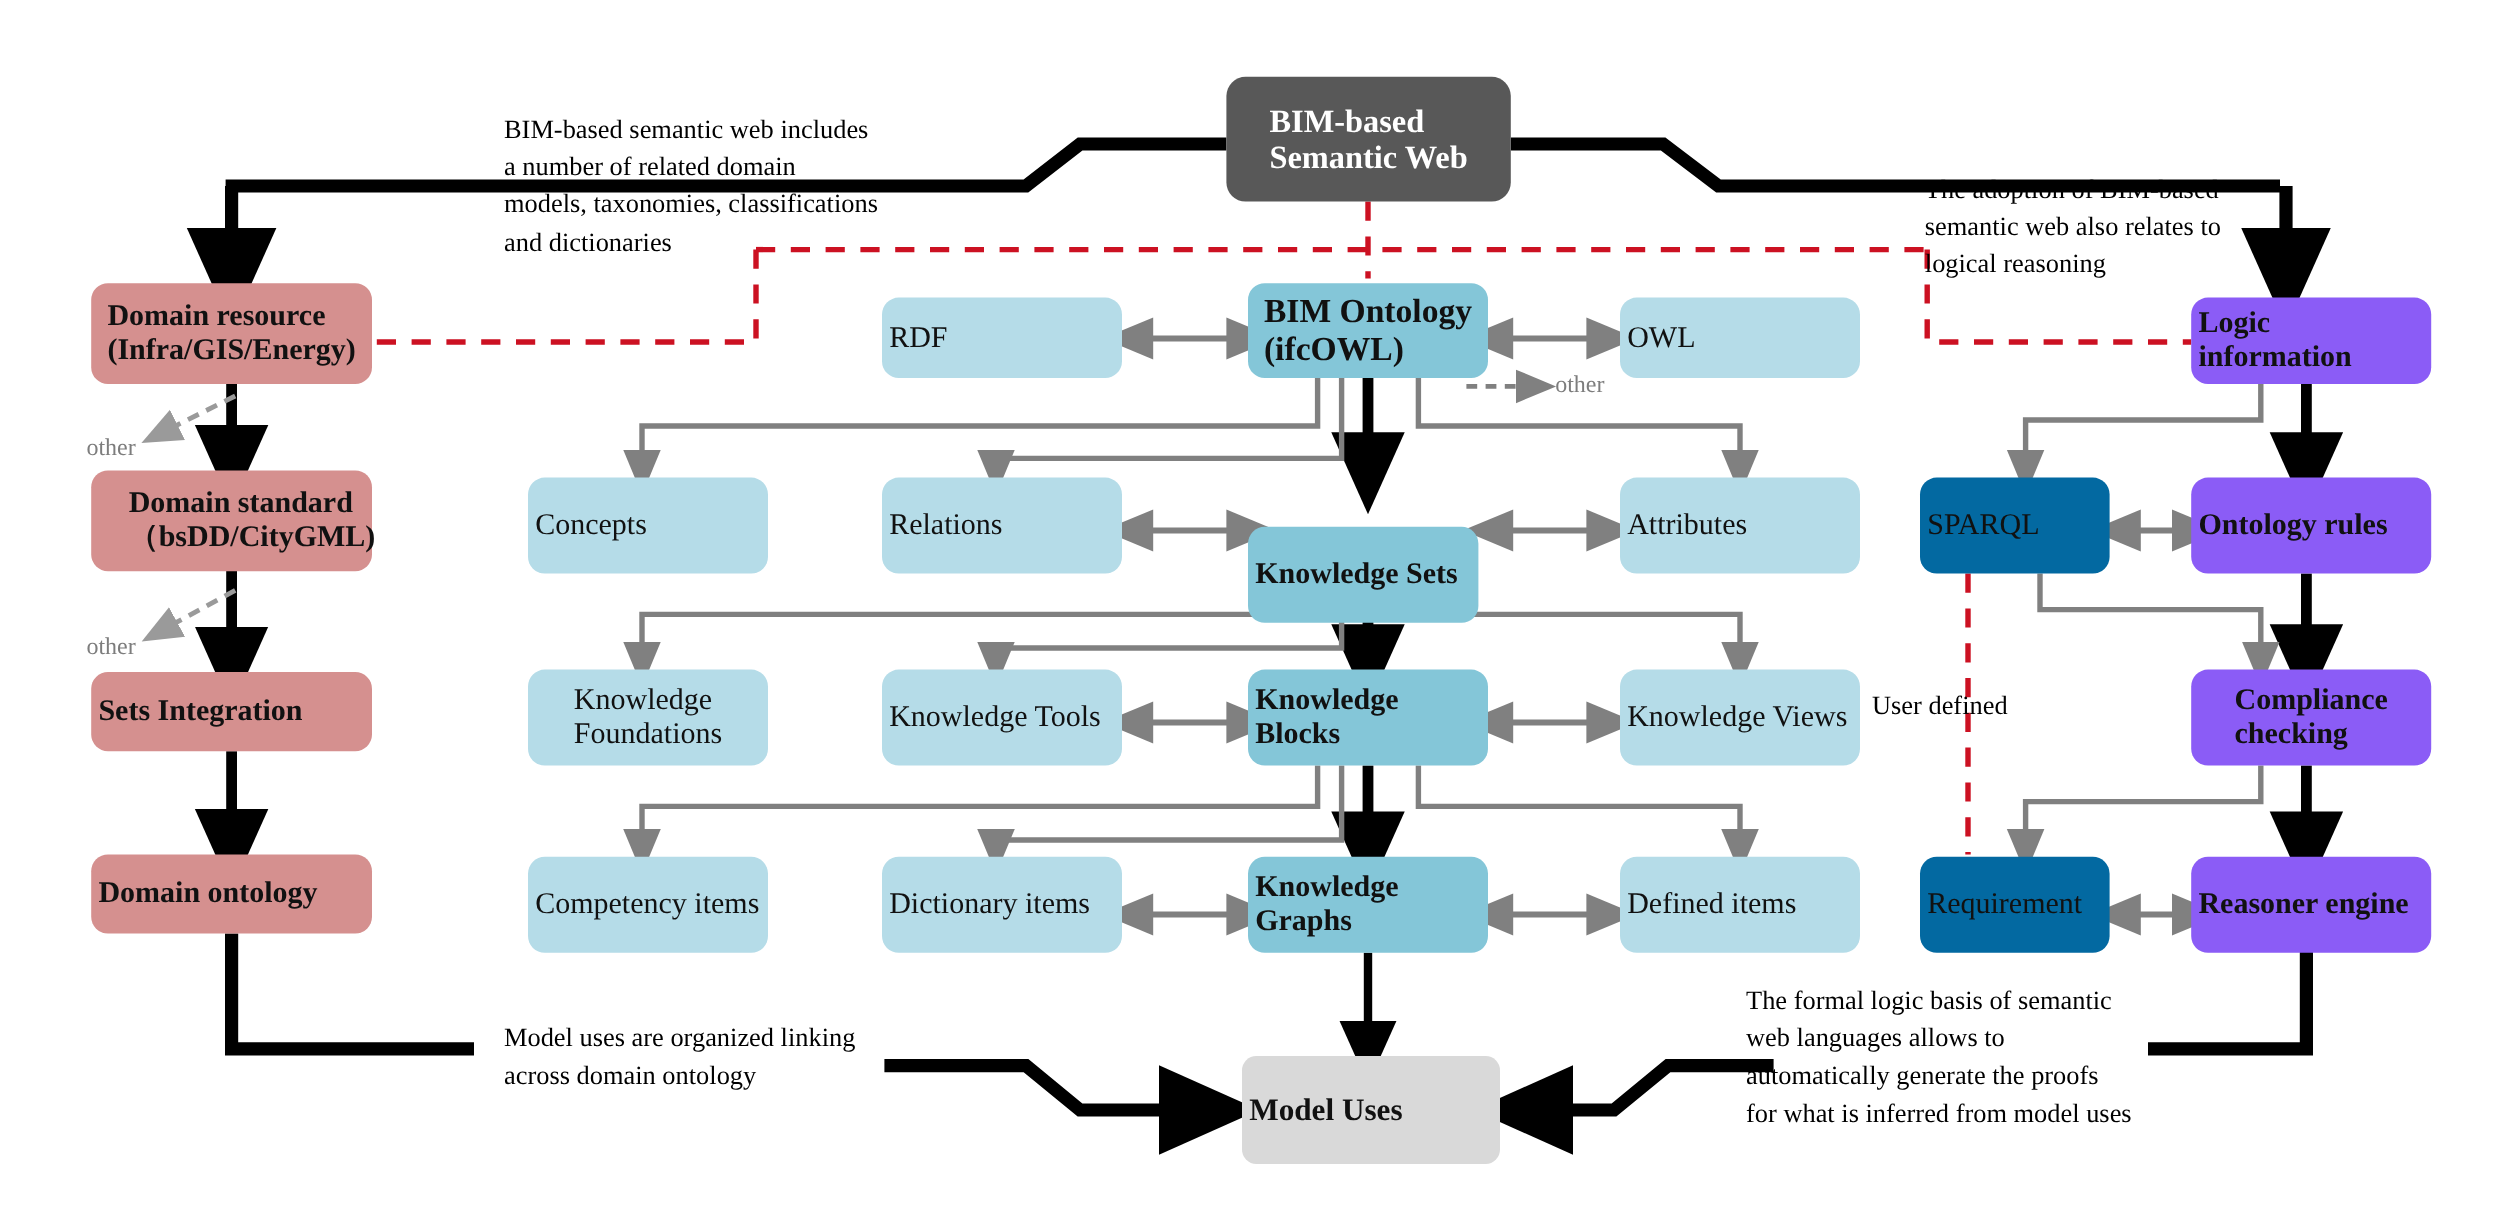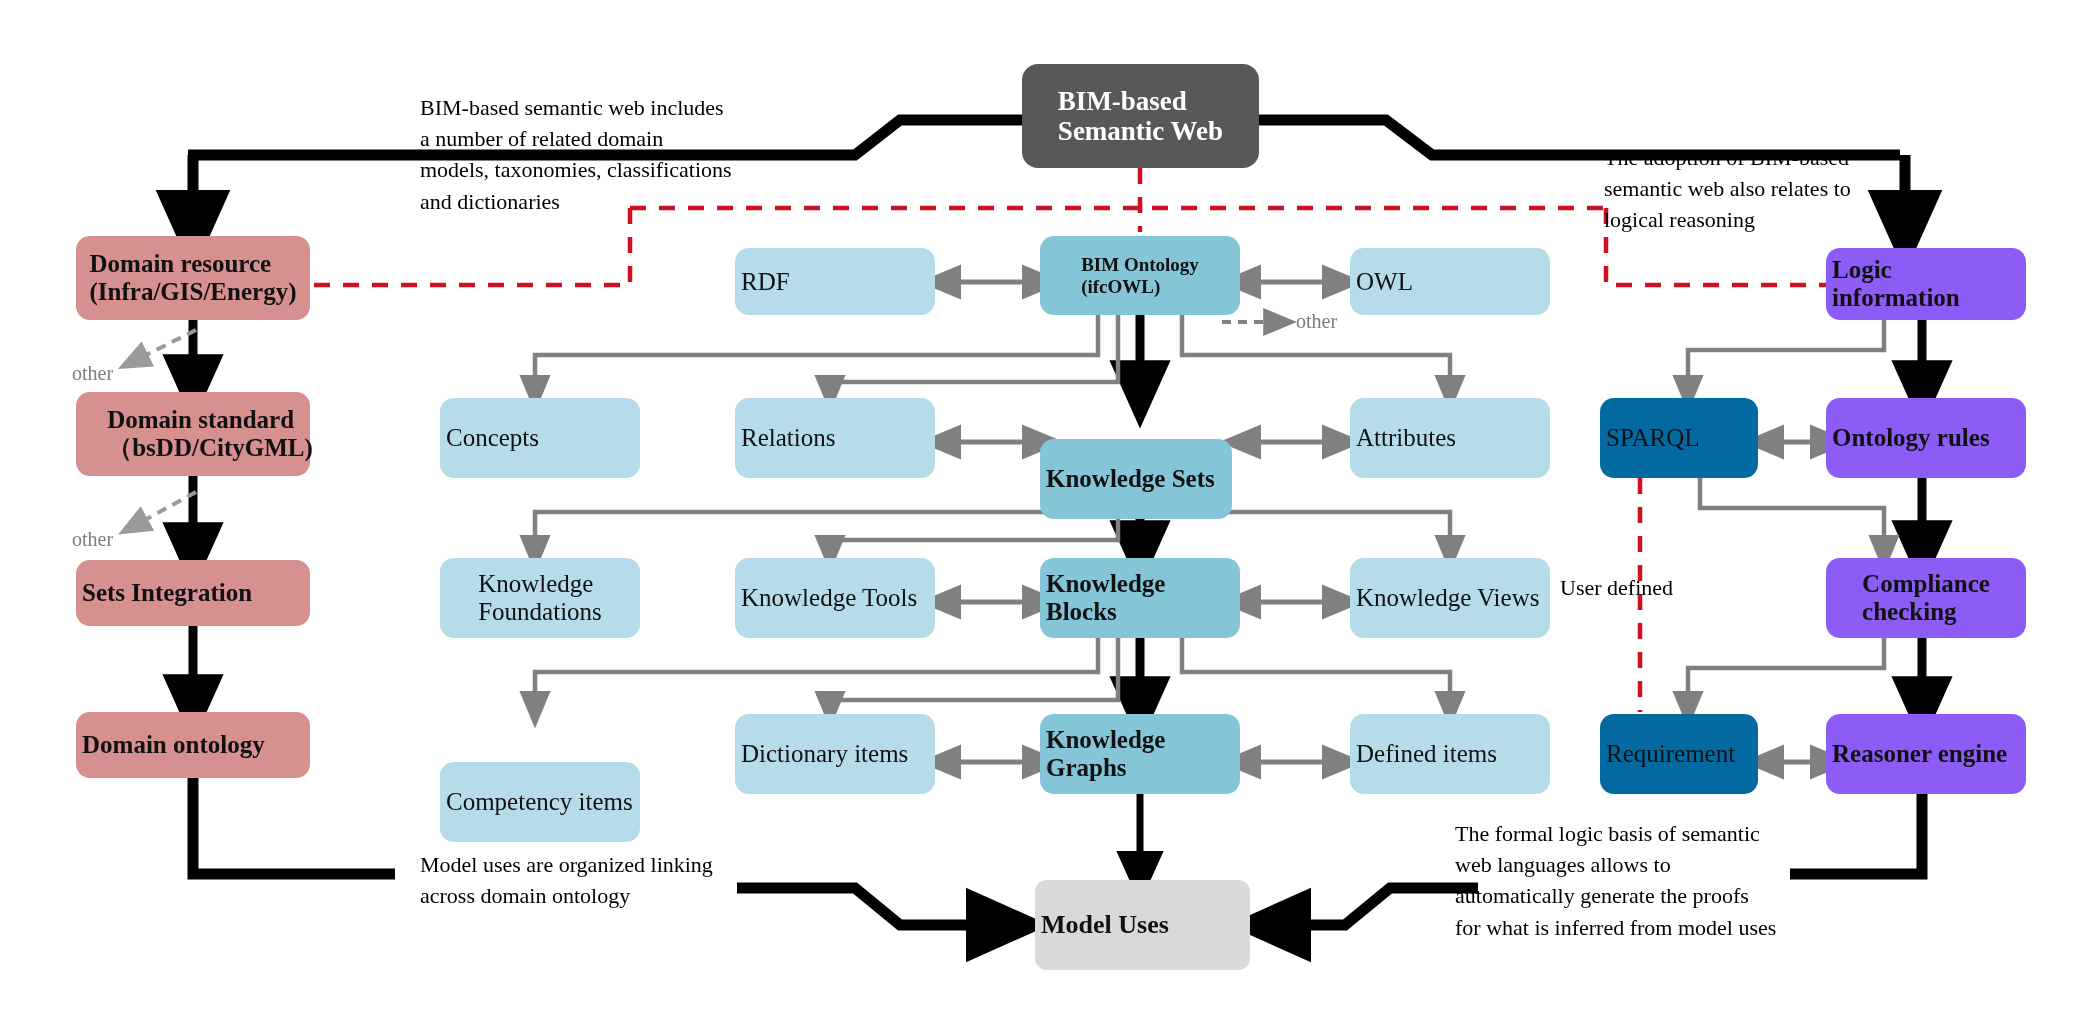--- a/index.html
+++ b/index.html
@@ -207,21 +207,21 @@
   </div>
 
   <div class="node f-pink" style="left:76px; top:712px; width:234px; height:66px; font-size:25px;">
     <span class="lbl">Domain ontology</span>
   </div>
 
   <div class="node f-blue" style="left:735px; top:248px; width:200px; height:67px; font-size:25px;">
     <span class="lbl">RDF</span>
   </div>
 
-  <div class="node f-blued" style="left:1040px; top:236px; width:200px; height:79px; font-size:19px;">
+  <div class="node f-blued" style="left:1040px; top:236px; width:200px; height:79px; font-size:28px;">
     <span>
       <span class="lbl">BIM Ontology</span>
       <span class="l2">(ifcOWL)</span>
     </span>
   </div>
 
   <div class="node f-blue" style="left:1350px; top:248px; width:200px; height:67px; font-size:25px;">
     <span class="lbl">OWL</span>
   </div>
 
@@ -253,21 +253,21 @@
   </div>
 
   <div class="node f-blued" style="left:1040px; top:558px; width:200px; height:80px; font-size:25px;">
     <span class="lbl">Knowledge Blocks</span>
   </div>
 
   <div class="node f-blue" style="left:1350px; top:558px; width:200px; height:80px; font-size:25px;">
     <span class="lbl">Knowledge Views</span>
   </div>
 
-  <div class="node f-blue" style="left:440px; top:714px; width:200px; height:80px; font-size:25px;margin-top:48px;">
+  <div class="node f-blue" style="left:440px; top:714px; width:200px; height:80px; font-size:25px;">
     <span class="lbl">Competency items</span>
   </div>
 
   <div class="node f-blue" style="left:735px; top:714px; width:200px; height:80px; font-size:25px;">
     <span class="lbl">Dictionary items</span>
   </div>
 
   <div class="node f-blued" style="left:1040px; top:714px; width:200px; height:80px; font-size:25px;">
     <span class="lbl">Knowledge Graphs</span>
   </div>

